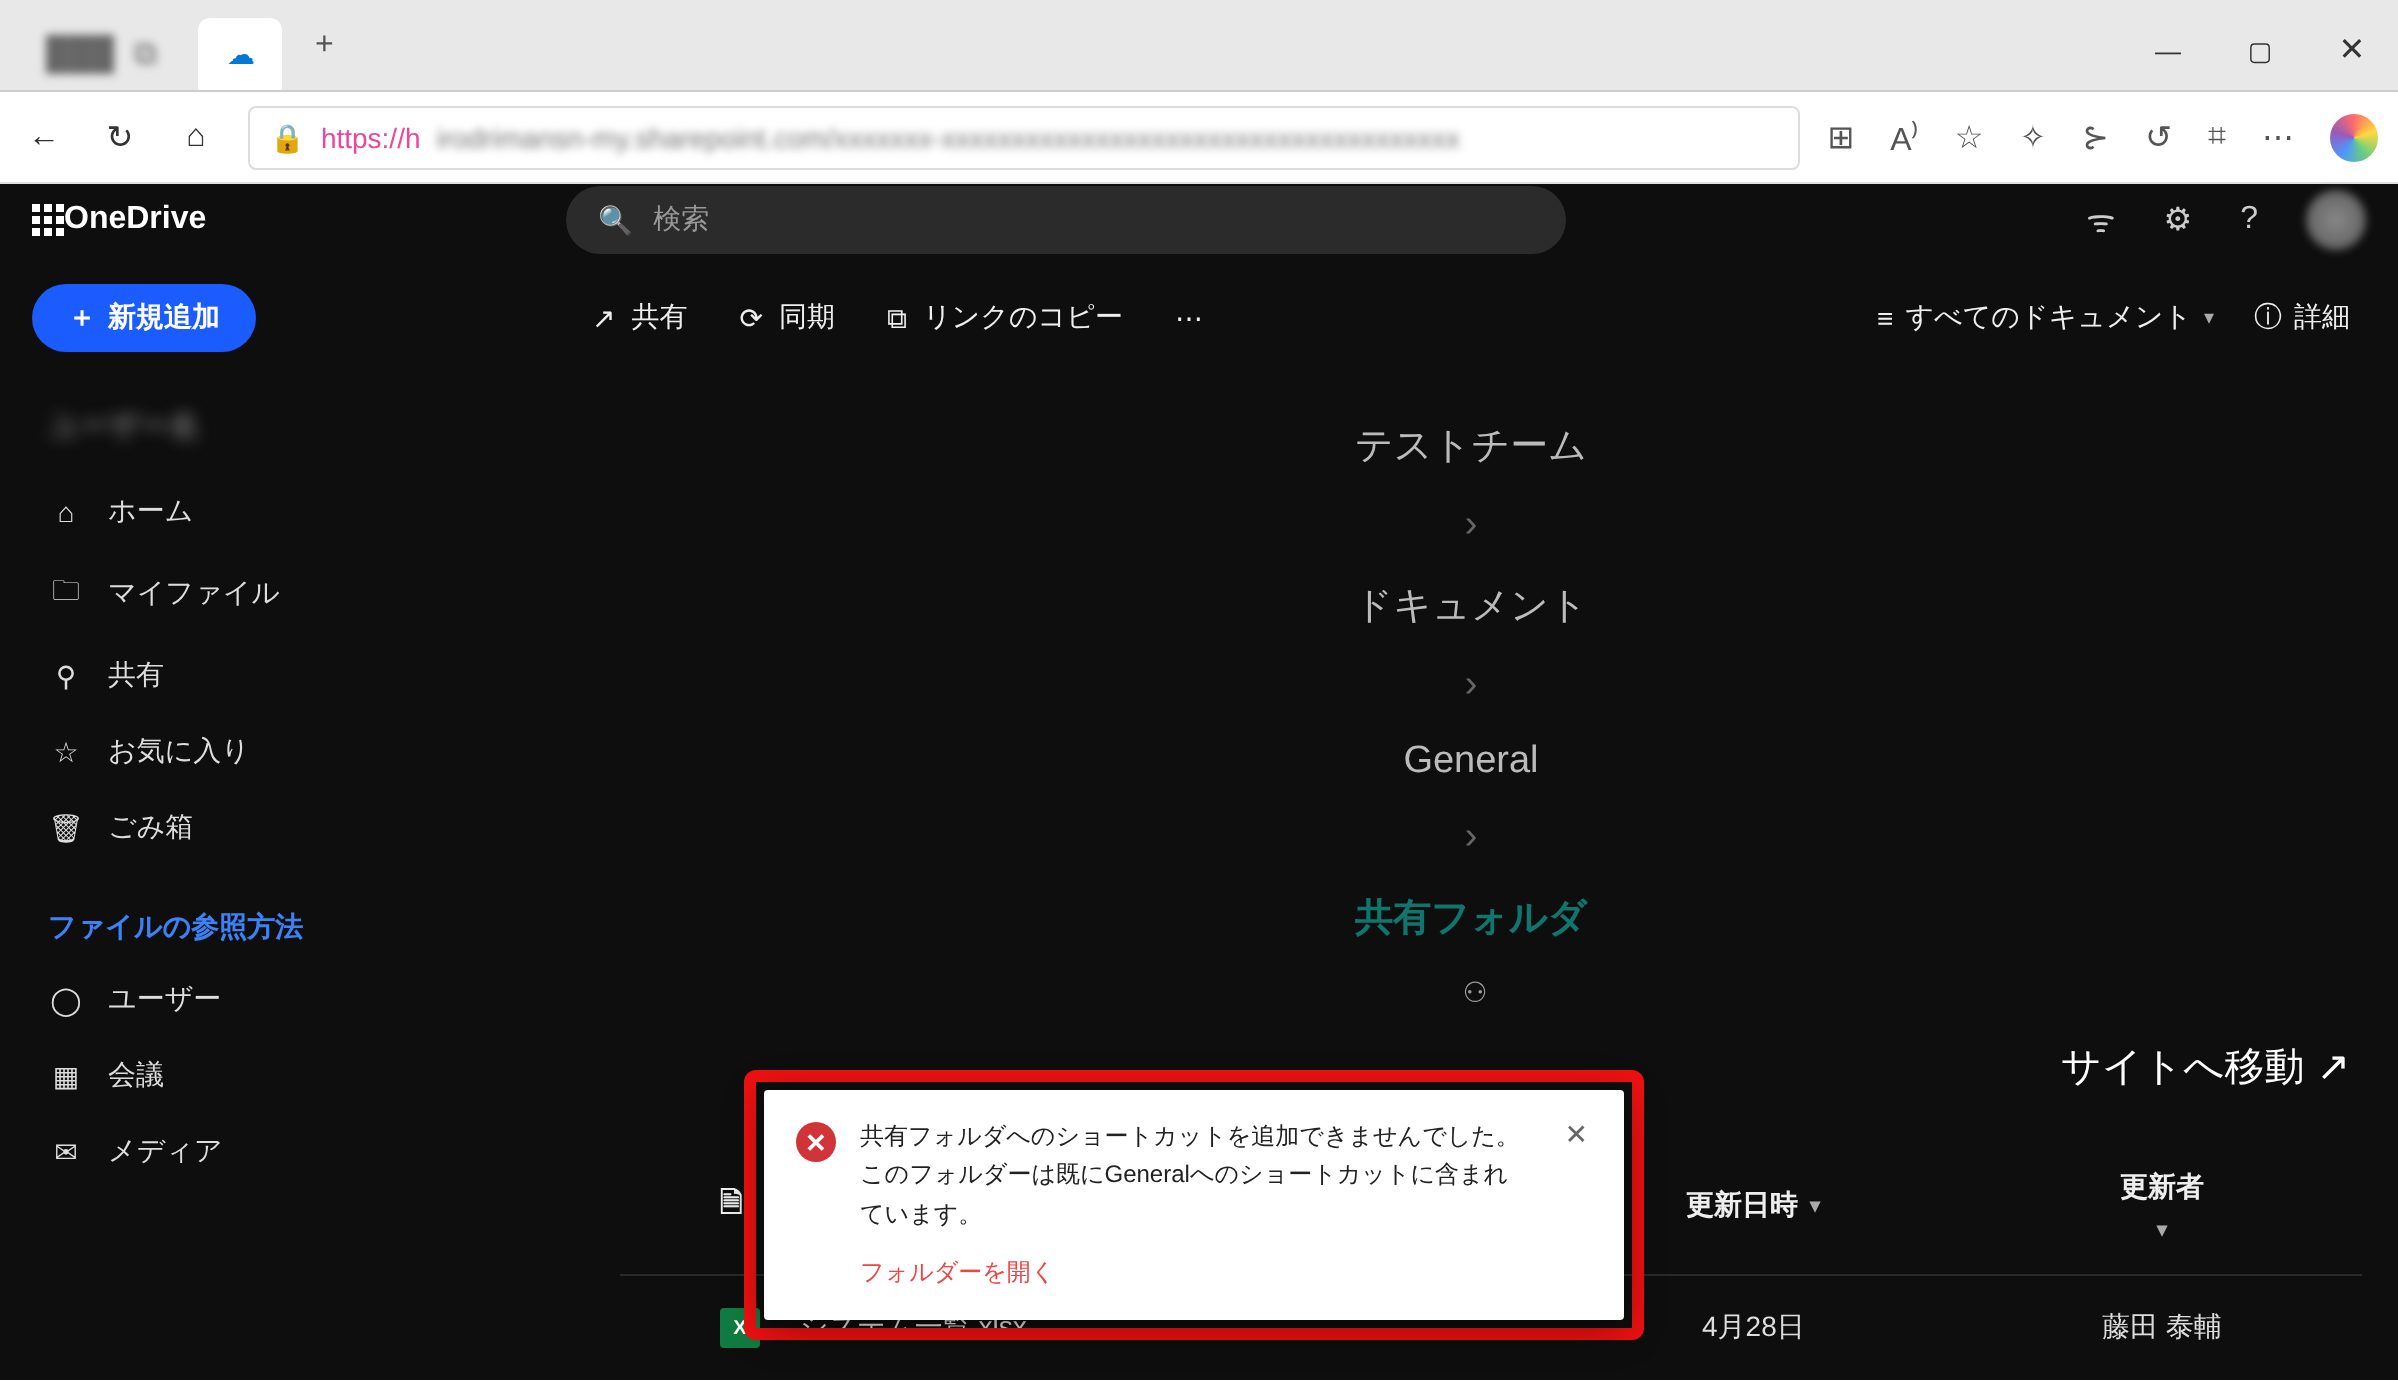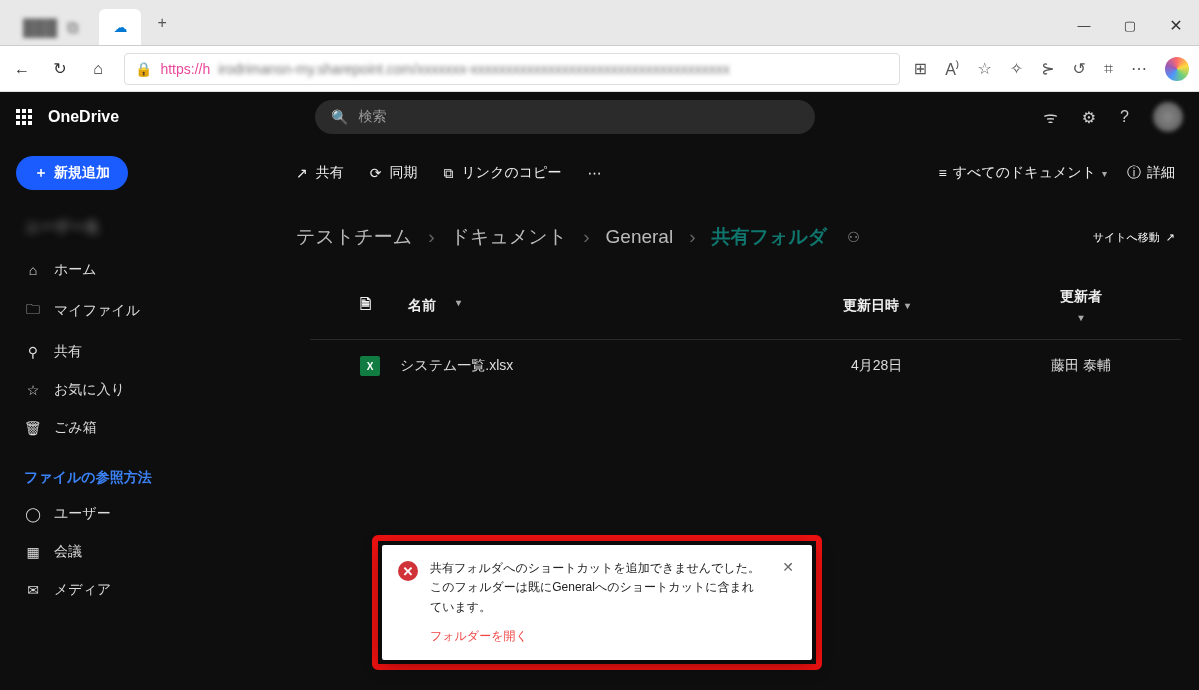--- a/index.html
+++ b/index.html
@@ -22,21 +22,21 @@
 .address-bar { flex: 1; display: flex; align-items: center; gap: 8px; height: 32px; padding: 0 10px; color: #777; font-size: 14px; border: 1px solid #ddd; border-radius: 4px; }
 .addr-text { filter: blur(2px); white-space: nowrap; overflow: hidden; }
 .addr-prefix { color: #ec4899; }
 .toolbar-right { display: flex; gap: 18px; color: #555; align-items: center; }
 .copilot { width: 24px; height: 24px; border-radius: 50%; background: conic-gradient(#ff6b6b, #ffd93d, #6bcf7f, #4d96ff, #9b59b6, #ff6b6b); }
 
 
 .app { height: calc(690px - 92px); background: #0e0e0e; display: flex; flex-direction: column; position: relative; }
 
 
-.app-header { height: 50px; display: flex; align-items: center; padding: 0 16px; gap: 16px; }
+.app-header { height: 50px; display: flex; align-items: center; padding: 0 16px; }
 .waffle { color: #fff; display: grid; grid-template-columns: repeat(3, 4px); grid-template-rows: repeat(3, 4px); gap: 2px; }
 .waffle span { background: #fff; }
 .app-title { color: #fff; font-size: 16px; font-weight: 600; }
 .search-wrap { margin-left: 180px; }
 .search { width: 500px; height: 34px; background: #2b2b2b; border-radius: 18px; display: flex; align-items: center; padding: 0 16px; gap: 10px; color: #999; font-size: 14px; border: none; }
 .hdr-right { margin-left: auto; display: flex; align-items: center; gap: 24px; color: #ccc; }
 .avatar { width: 30px; height: 30px; border-radius: 50%; background: radial-gradient(circle, #888, #555); filter: blur(2px); }
 
 
 .body { flex: 1; display: flex; }
@@ -49,26 +49,26 @@
 .sb-section { font-size: 14px; font-weight: 600; color: #3b82f6; padding: 12px 8px 6px; margin-top: 8px; }
 .sb-icon { width: 18px; text-align: center; }
 
 
 .main { flex: 1; padding: 12px 18px 0 0; position: relative; }
 .cmd-bar { display: flex; align-items: center; gap: 26px; padding: 10px 6px; color: #eee; font-size: 14px; }
 .cmd-item { display: flex; align-items: center; gap: 8px; }
 .cmd-right { margin-left: auto; display: flex; align-items: center; gap: 20px; }
 .cmd-sep { display: flex; align-items: center; gap: 6px; }
 
-.breadcrumbs { display: flex; align-items: center; gap: 16px; padding: 32px 6px 22px; color: #bbb; font-size: 19px; }
+.breadcrumbs { display: flex; align-items: center; gap: 16px; padding: 32px 6px 22px; color: #bbb; font-size: 19px; flex-direction: column; }
 .bc-item { color: #bbb; }
 .bc-sep { color: #666; }
 .bc-current { color: #0f766e; font-weight: 700; }
 .bc-icon { color: #999; font-size: 14px; margin-left: 4px; }
-.site-link { margin-left: auto; font-size: 11px; color: #fff; display: flex; gap: 6px; align-items: center; }
+.site-link { margin-left: auto; font-size: 20px; color: #fff; display: flex; gap: 6px; align-items: center; }
 
 .table { margin: 0 0 0 20px; }
 .thead { display: flex; align-items: center; padding: 16px 20px 16px 50px; color: #eee; font-weight: 600; font-size: 14px; border-bottom: 1px solid #2a2a2a; gap: 8px; }
 .col-icon { width: 40px; }
 .col-name { flex: 1; display: flex; gap: 20px; align-items: flex-start; }
 .col-date { width: 150px; display: flex; gap: 6px; align-items: center; }
 .col-by { width: 160px; display: flex; gap: 6px; align-items: center; flex-direction: column; }
 .trow { display: flex; align-items: center; padding: 16px 20px 16px 50px; color: #ddd; font-size: 14px; }
 .excel-icon { width: 20px; height: 20px; background: #107c41; color: #fff; font-size: 10px; font-weight: bold; display: flex; align-items: center; justify-content: center; border-radius: 2px; position: relative; }
 .excel-icon::before { content:''; position: absolute; right: -2px; top: -2px; bottom: -2px; width: 8px; background: #fff; border: 1px solid #aaa; z-index: -1; }

